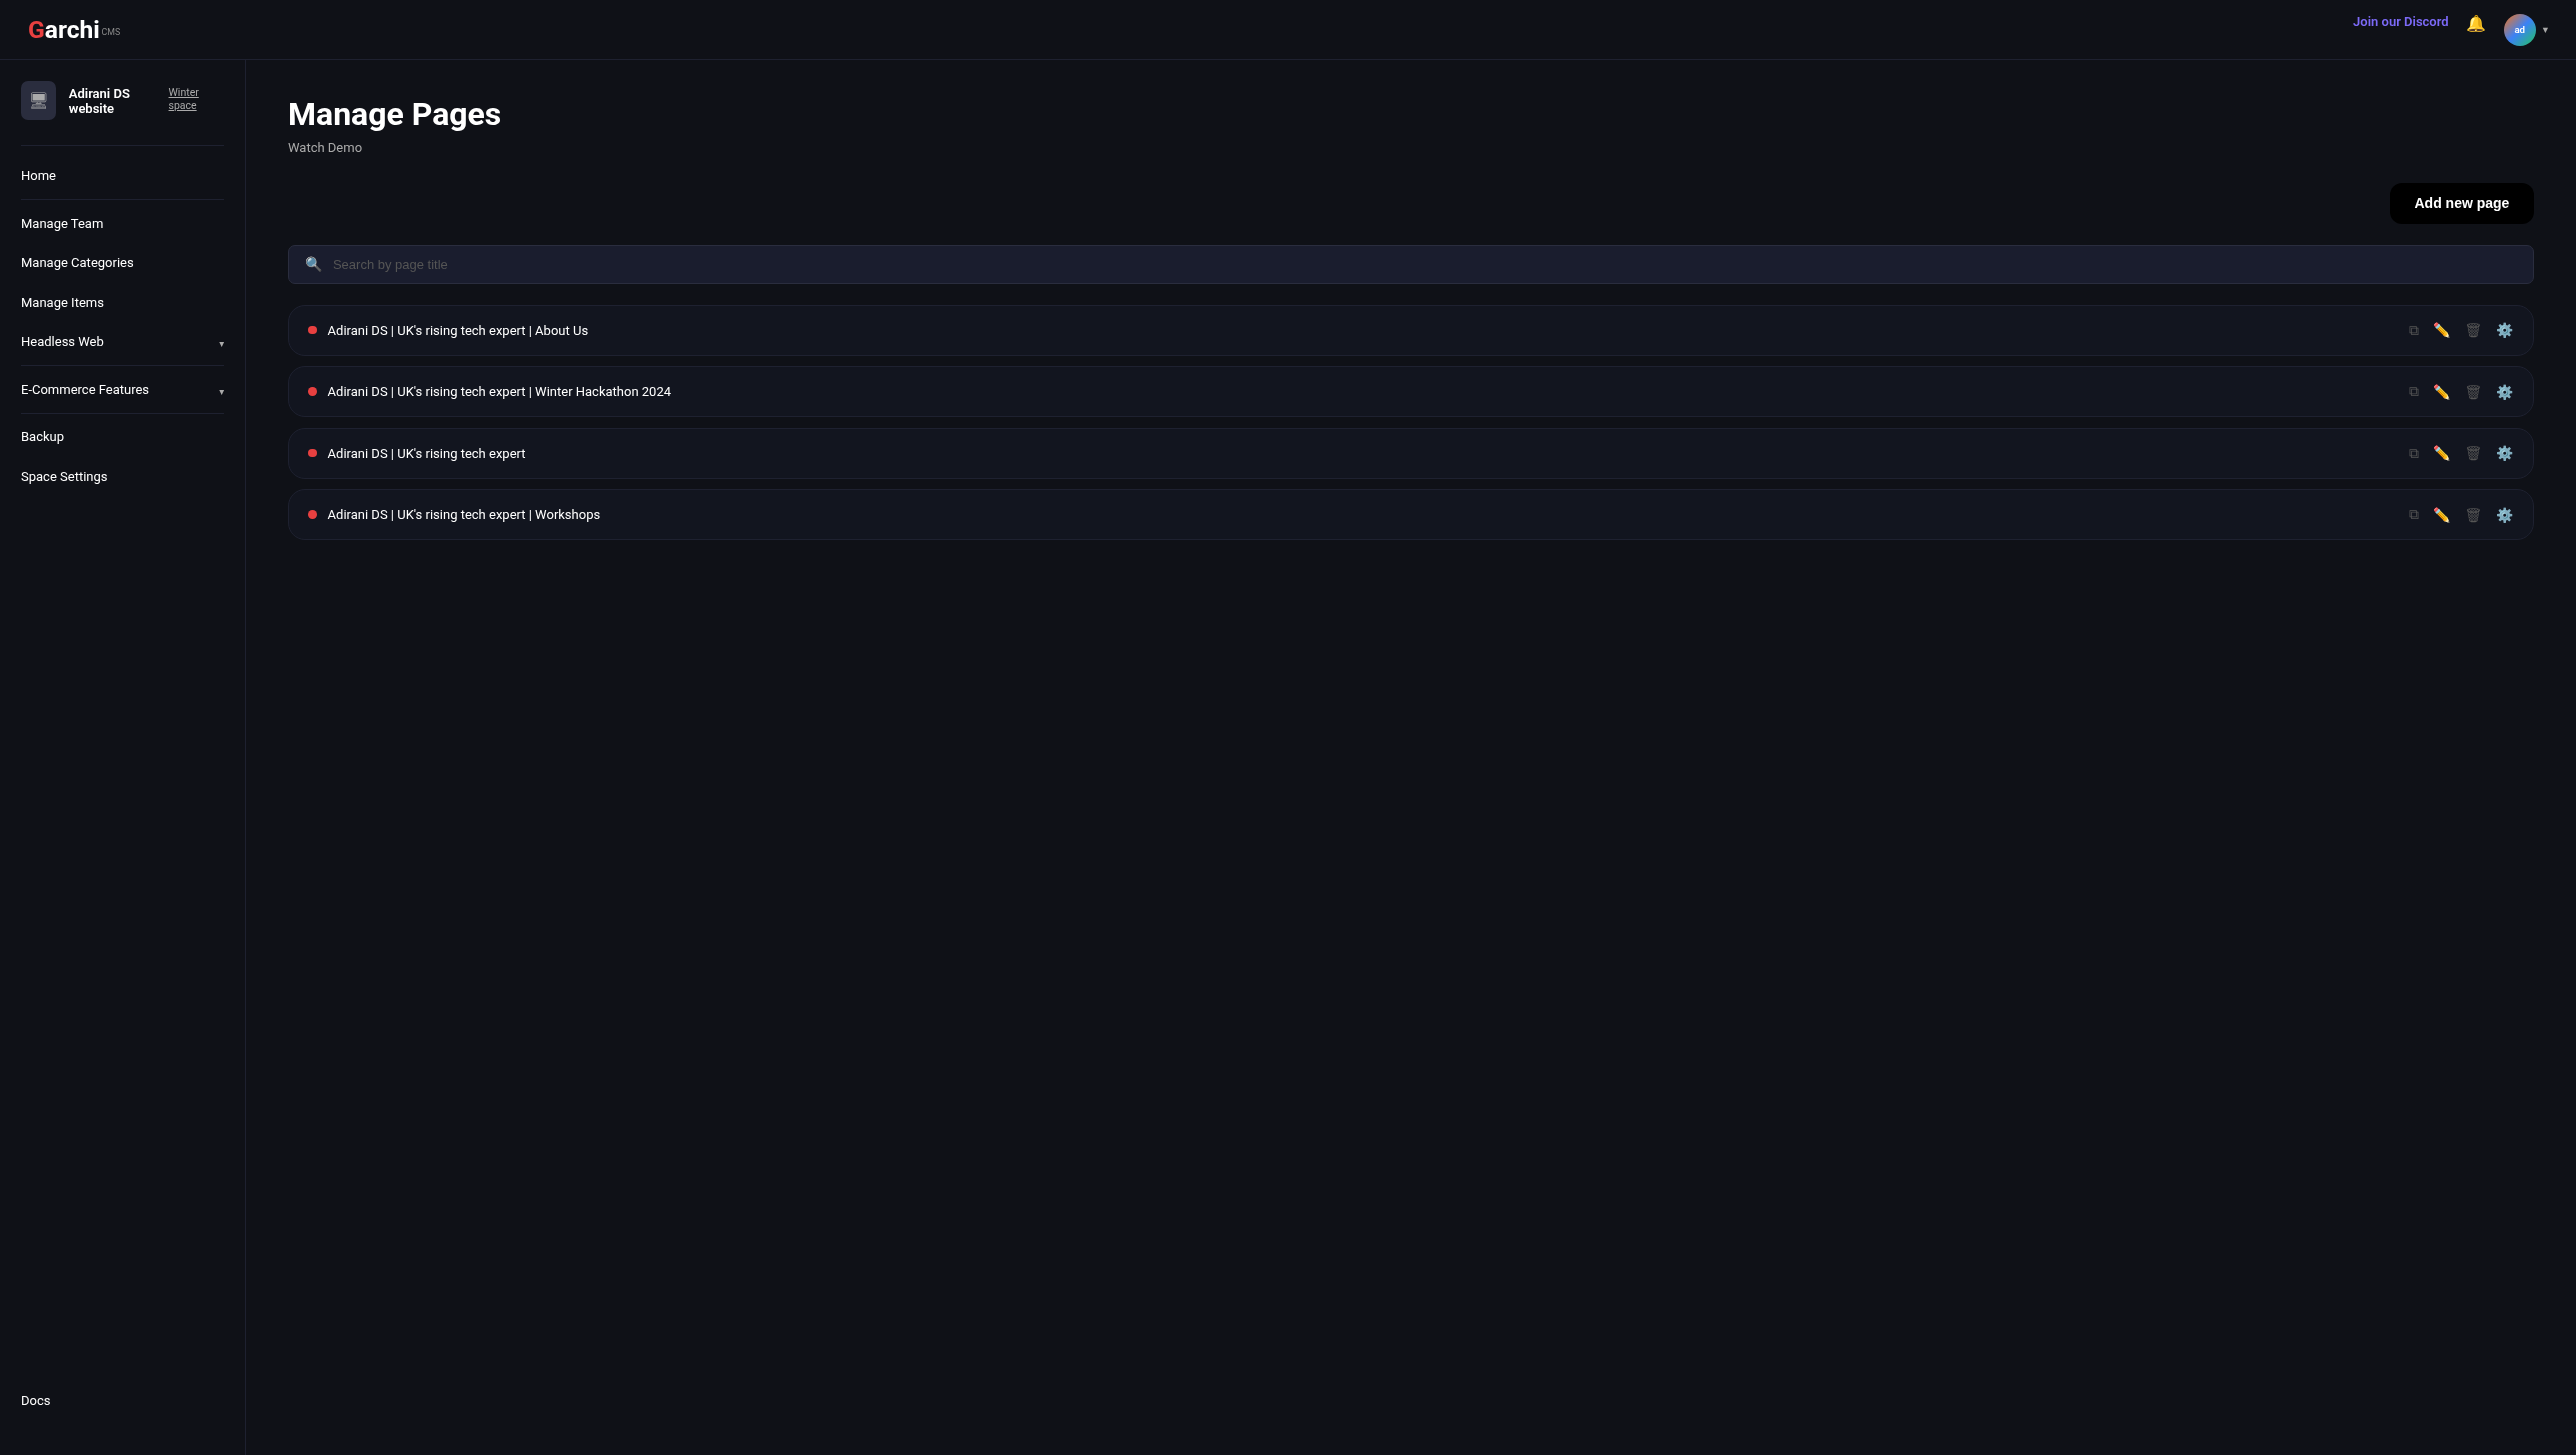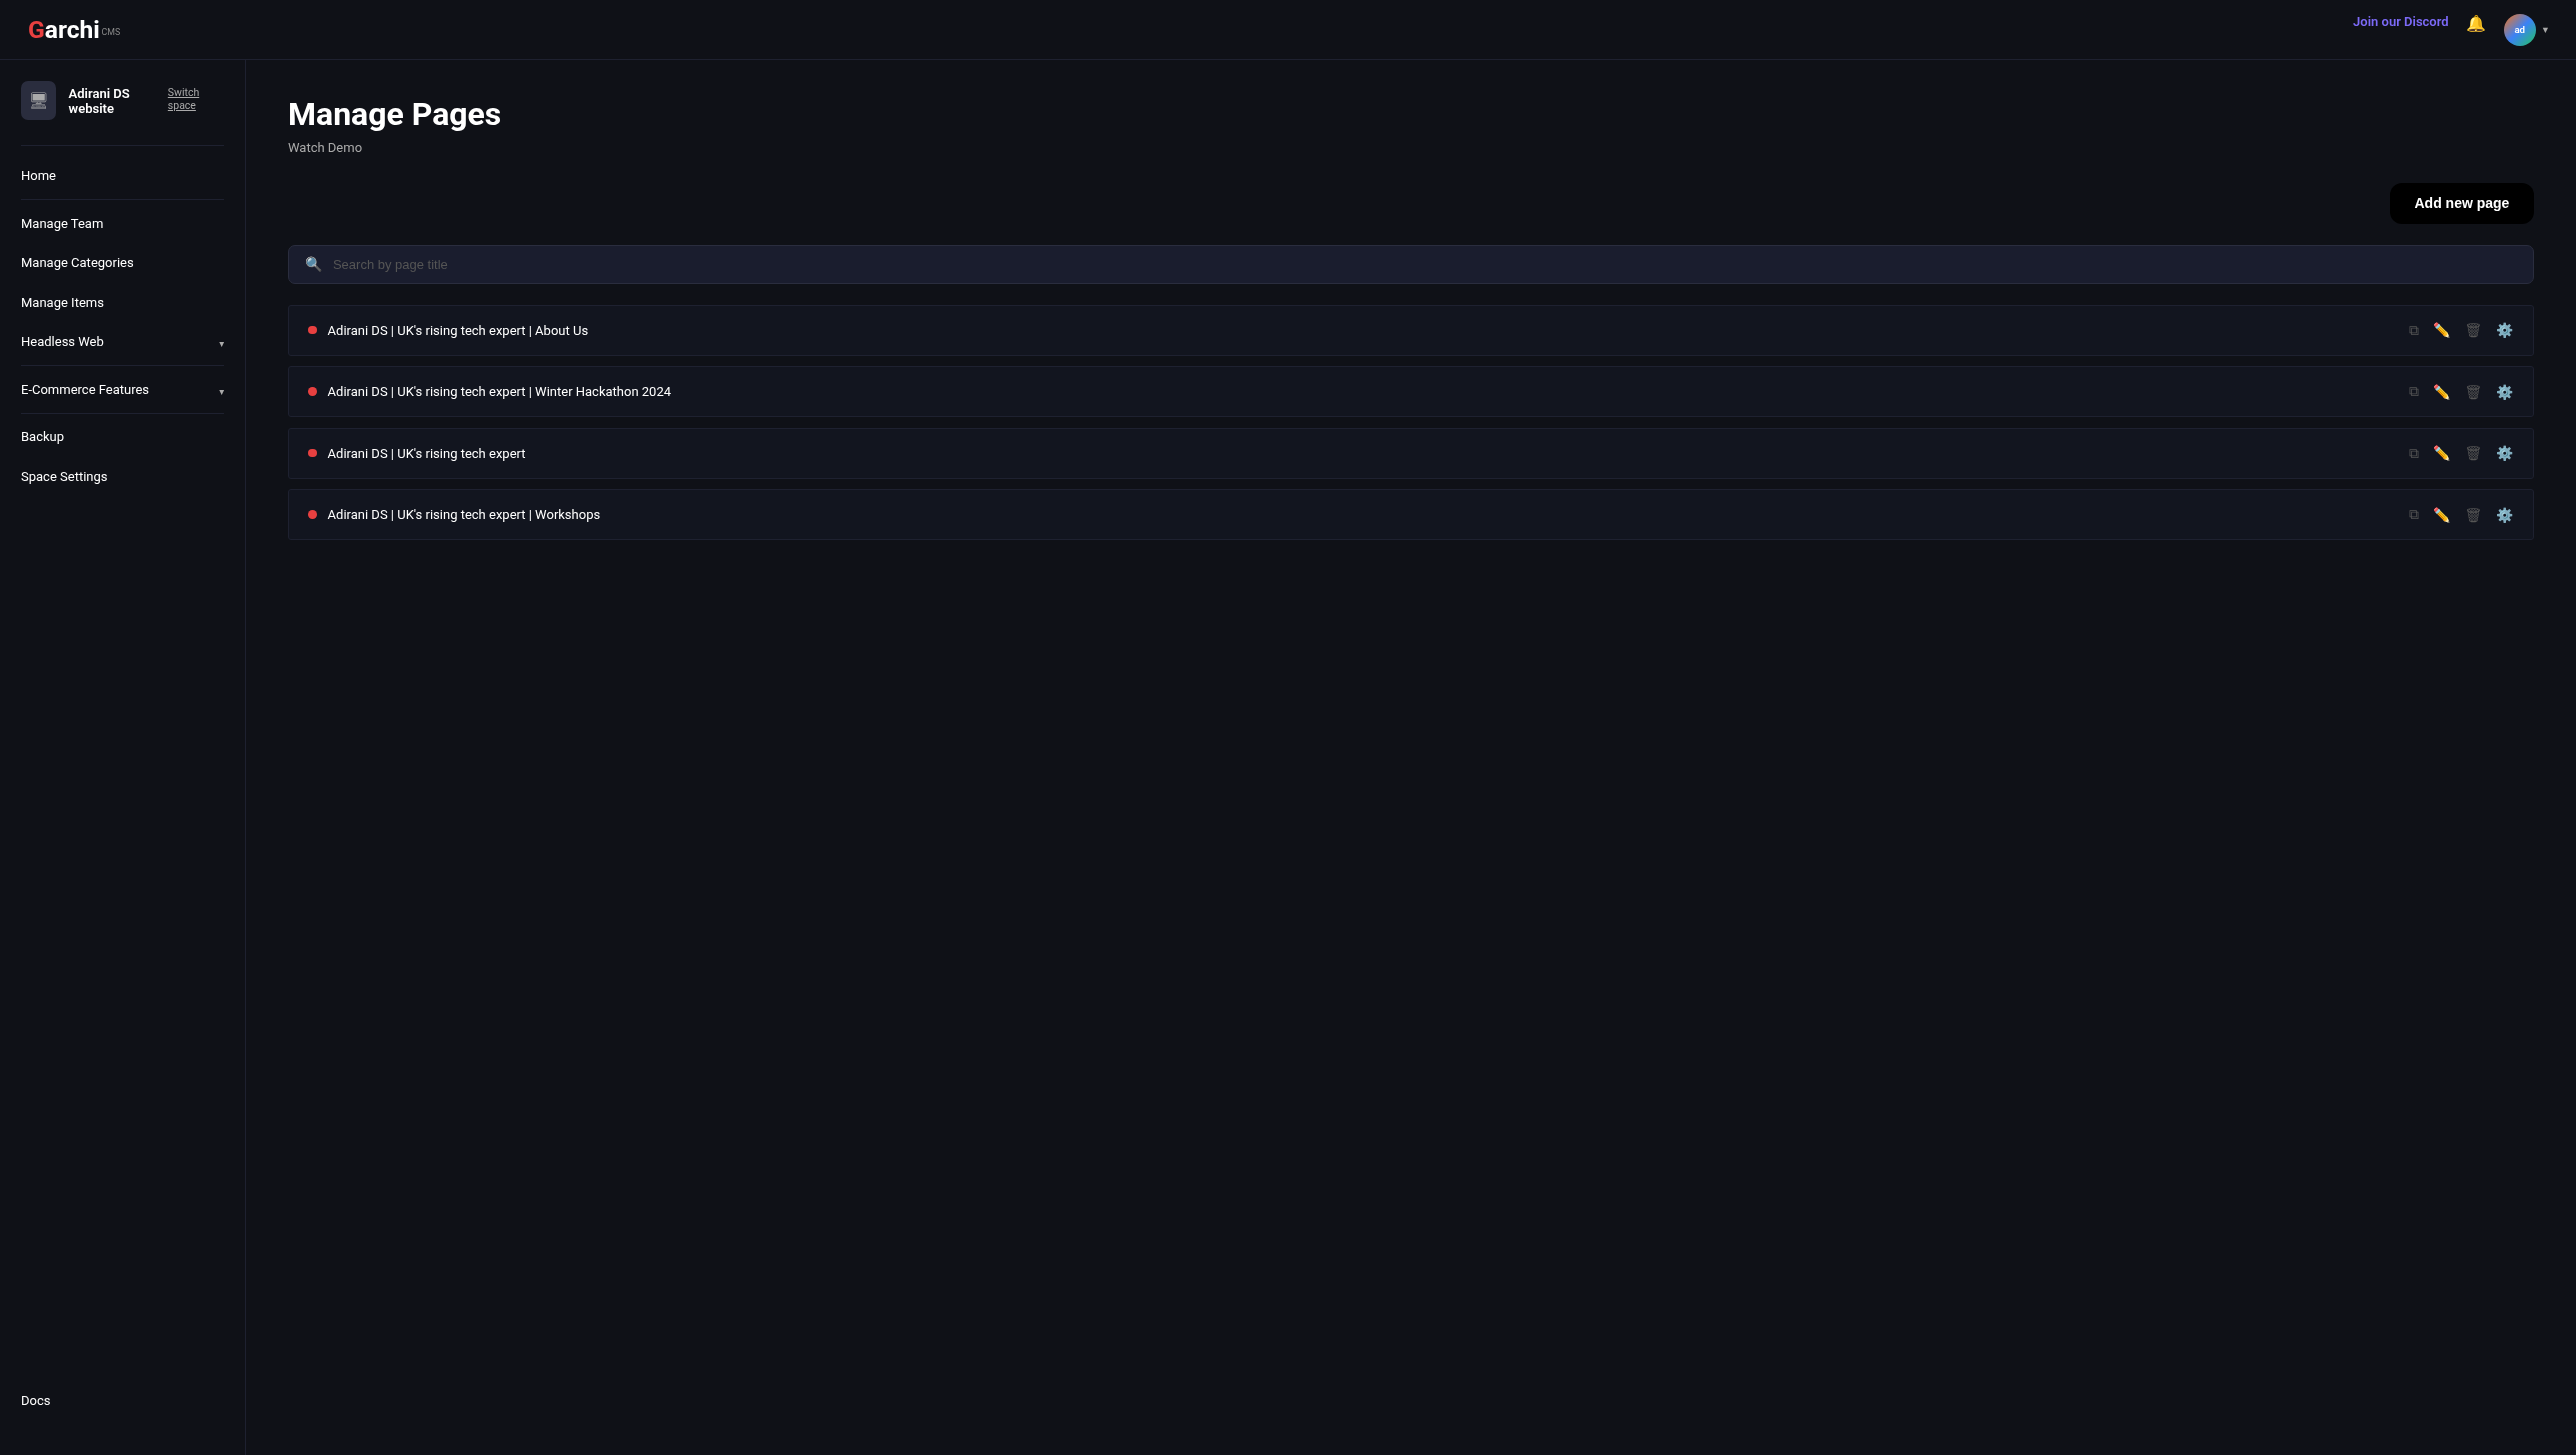--- a/index.html
+++ b/index.html
@@ -260,21 +260,21 @@
       flex-direction: column;
       gap: 10.5px;
     }
 
     .page-item {
       display: flex;
       align-items: center;
       justify-content: space-between;
       background-color: #12151f;
       border: 0.9px solid #1e2130;
-      border-radius: 3px;
+      border-radius: 17px;
       padding: 16px 19.3px;
     }
 
     .page-item-left {
       display: flex;
       align-items: center;
       gap: 10.5px;
     }
 
     .status-dot {
@@ -324,21 +324,21 @@
   </div>
 </nav>
 
 <div class="main-layout">
 
   <aside class="sidebar">
     <div class="workspace-section">
       <div class="workspace-icon">🖥</div>
       <div class="workspace-info">
         <span class="workspace-name">Adirani DS website</span>
-        <span class="switch-space">Switch space</span>
+        <span class="switch-space">Winter space</span>
       </div>
     </div>
     <div class="sidebar-divider"></div>
     <nav class="sidebar-nav">
       <div class="sidebar-item">
         <span>Home</span>
       </div>
       <div class="sidebar-divider"></div>
       <div class="sidebar-item">
         <span>Manage Team</span>

